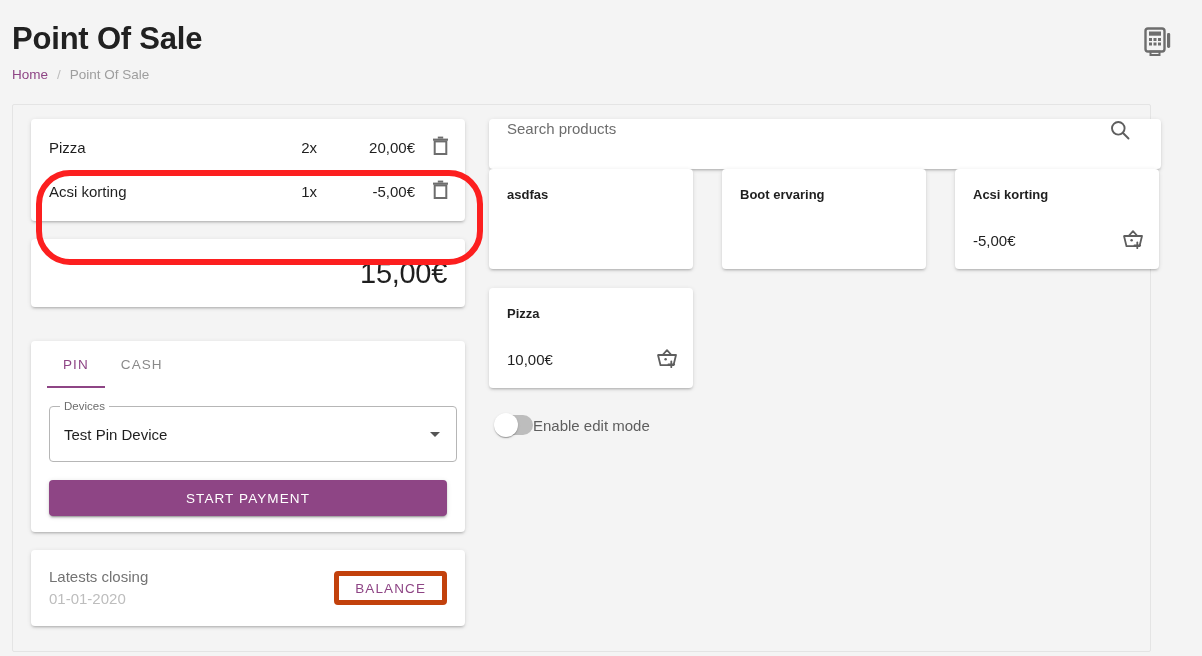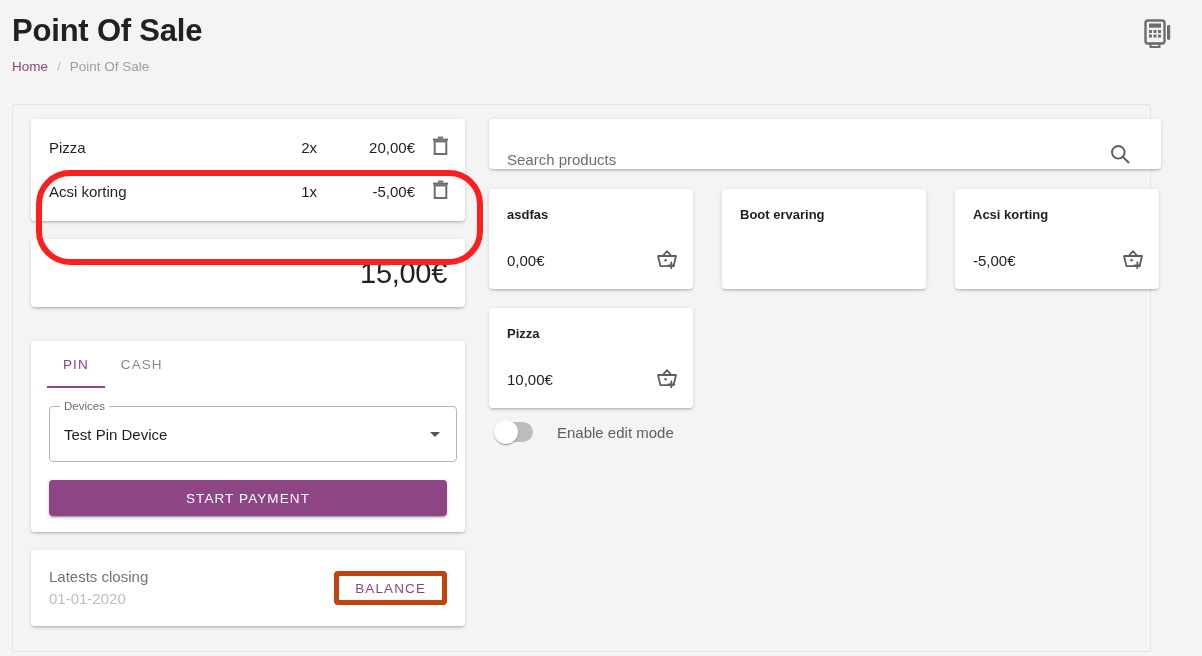--- a/index.html
+++ b/index.html
@@ -7,21 +7,21 @@
     margin: 0; padding: 0;
     width: 1202px; height: 656px;
     background: #f4f4f4;
     font-family: "Liberation Sans", sans-serif;
     overflow: hidden;
   }
 
   .page { position: relative; width: 1202px; height: 656px; }
 
   
-  .header { position: absolute; left: 0; top: 8px; width: 1202px; height: 84px; }
+  .header { position: absolute; left: 0; top: 16px; width: 1202px; height: 84px; }
   .page-title {
     position: absolute; left: 12px; top: 5px;
     font-size: 31px; font-weight: bold; color: #212121;
     letter-spacing: -0.2px; line-height: 36px;
   }
   .breadcrumb {
     position: absolute; left: 12px; top: 50px;
     font-size: 13.5px; color: #9e9e9e; line-height: 18px;
     display: flex; align-items: center; gap: 0;
   }
@@ -153,22 +153,22 @@
     left: 5px; top: 51px;
     width: 447px; height: 95px;
     border: 6px solid #fc1f1f;
     border-radius: 34px;
     pointer-events: none;
     z-index: 30;
   }
 
   
   .search-bar {
-    height: 50px; margin-bottom: 20px;
-    display: flex; align-items: flex-end;
+    height: 50px; 
+    display: flex; align-items: flex-start;
     padding: 0 30px 0 16px;
   }
   .search-input {
     flex: 1 1 auto; border: none; outline: none;
     font-size: 15px; color: #1f1f1f;
     font-family: "Liberation Sans", sans-serif;
     background: transparent;
   }
   .search-input::placeholder { color: #6d6d6d; }
 
@@ -180,22 +180,22 @@
   }
   .product-name { font-size: 13px; font-weight: bold; color: #1f1f1f; line-height: 20px; }
   .product-foot {
     position: absolute; left: 18px; right: 14px; bottom: 16px;
     display: flex; align-items: center;
   }
   .product-price { font-size: 15px; color: #1f1f1f; flex: 1 1 auto; }
   .basket-btn { background: none; border: none; padding: 0; cursor: pointer; display: flex; }
 
   .edit-mode-row {
-    display: flex; align-items: center; gap: 24px;
-    margin-top: 14px; padding-left: 6px;
+    display: flex; align-items: center; gap: 0;
+    margin-top: 27px; padding-left: 6px;
   }
   .switch {
     width: 38px; height: 20px; border-radius: 10px;
     background: #bdbdbd; position: relative; cursor: pointer;
     flex: 0 0 auto;
   }
   .switch .knob {
     position: absolute; left: -1px; top: -2px;
     width: 24px; height: 24px; border-radius: 50%;
     background: #ffffff;
@@ -312,34 +312,20 @@
             <circle cx="9.3" cy="9.3" r="6.3" fill="none" stroke="#5e5e5e" stroke-width="1.9"></circle>
             <line x1="14" y1="14" x2="19.5" y2="19.5" stroke="#5e5e5e" stroke-width="1.9" stroke-linecap="round"></line>
           </svg>
         </span>
       </div>
 
       <div class="product-grid">
 
         <div class="card product-card">
           <div class="product-name">asdfas</div>
-          <div class="product-foot">
-            <span class="product-price">0,00€</span>
-            <button class="basket-btn">
-              <span>
-                <svg width="24" height="22" viewBox="0 0 24 22" aria-hidden="true">
-                  <path d="M3 8 L21 8 L18.5 18.2 L5.5 18.2 Z" fill="none" stroke="#5e5e5e" stroke-width="1.8" stroke-linejoin="round"></path>
-                  <path d="M7.6 8 L12 3.2 L16.4 8" fill="none" stroke="#5e5e5e" stroke-width="1.8" stroke-linejoin="round" stroke-linecap="round"></path>
-                  <circle cx="10.6" cy="12.3" r="1.25" fill="#5e5e5e"></circle>
-                  <line x1="16.3" y1="14.4" x2="16.3" y2="20.2" stroke="#5e5e5e" stroke-width="1.8" stroke-linecap="round"></line>
-                  <line x1="13.4" y1="17.3" x2="19.2" y2="17.3" stroke="#5e5e5e" stroke-width="1.8" stroke-linecap="round"></line>
-                </svg>
-              </span>
-            </button>
-          </div>
         </div>
 
         <div class="card product-card">
           <div class="product-name">Boot ervaring</div>
         </div>
 
         <div class="card product-card">
           <div class="product-name">Acsi korting</div>
           <div class="product-foot">
             <span class="product-price">-5,00€</span>

